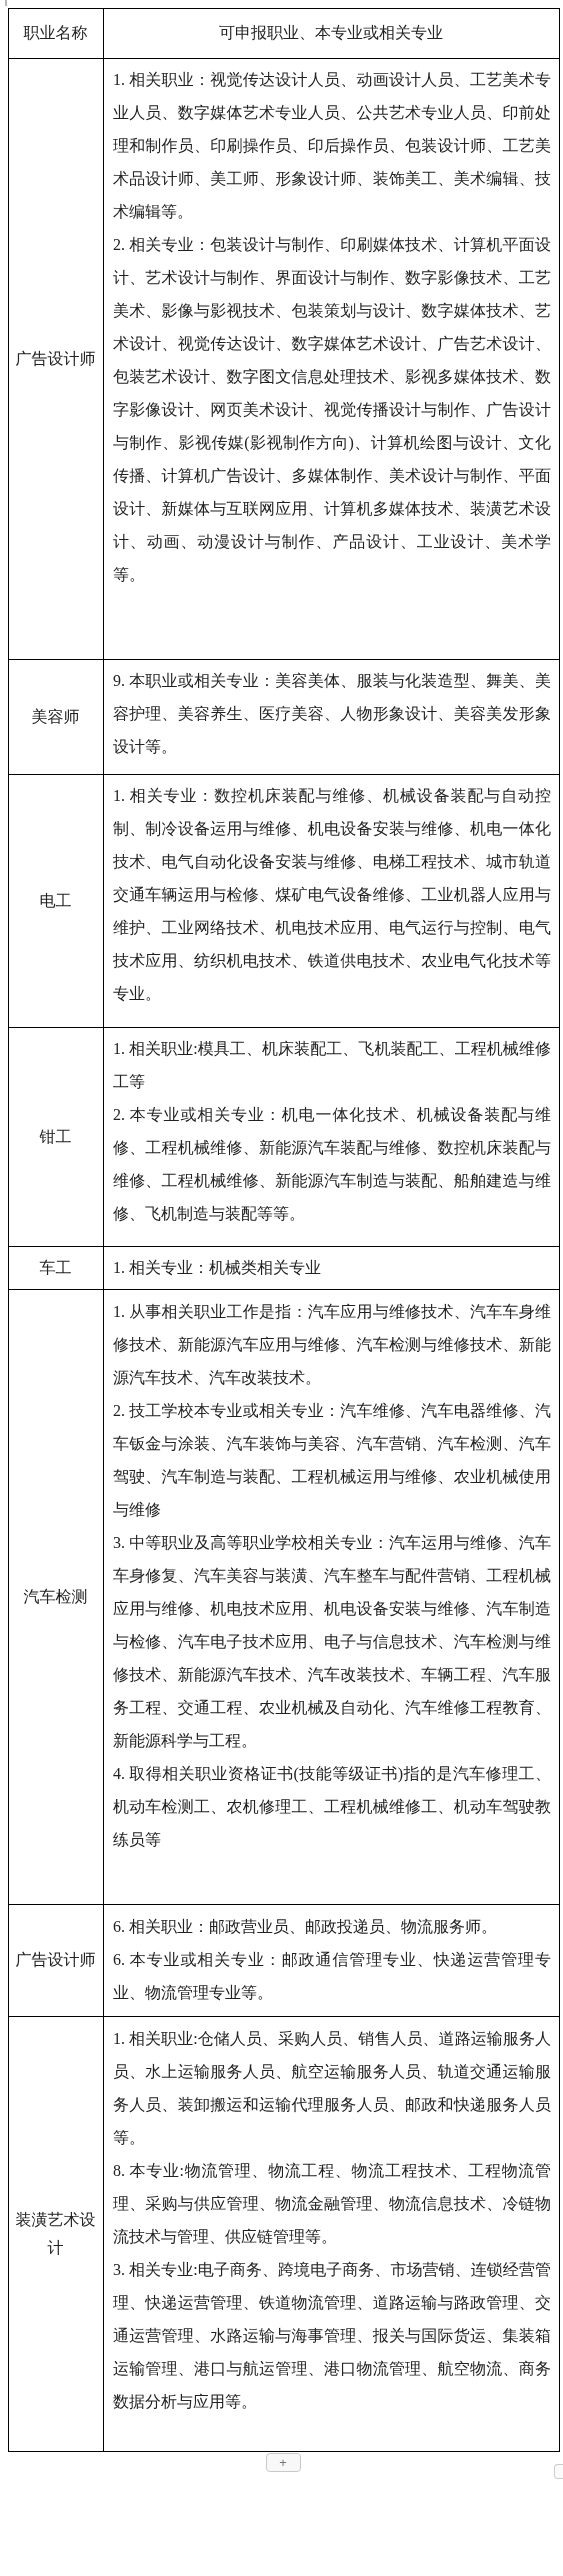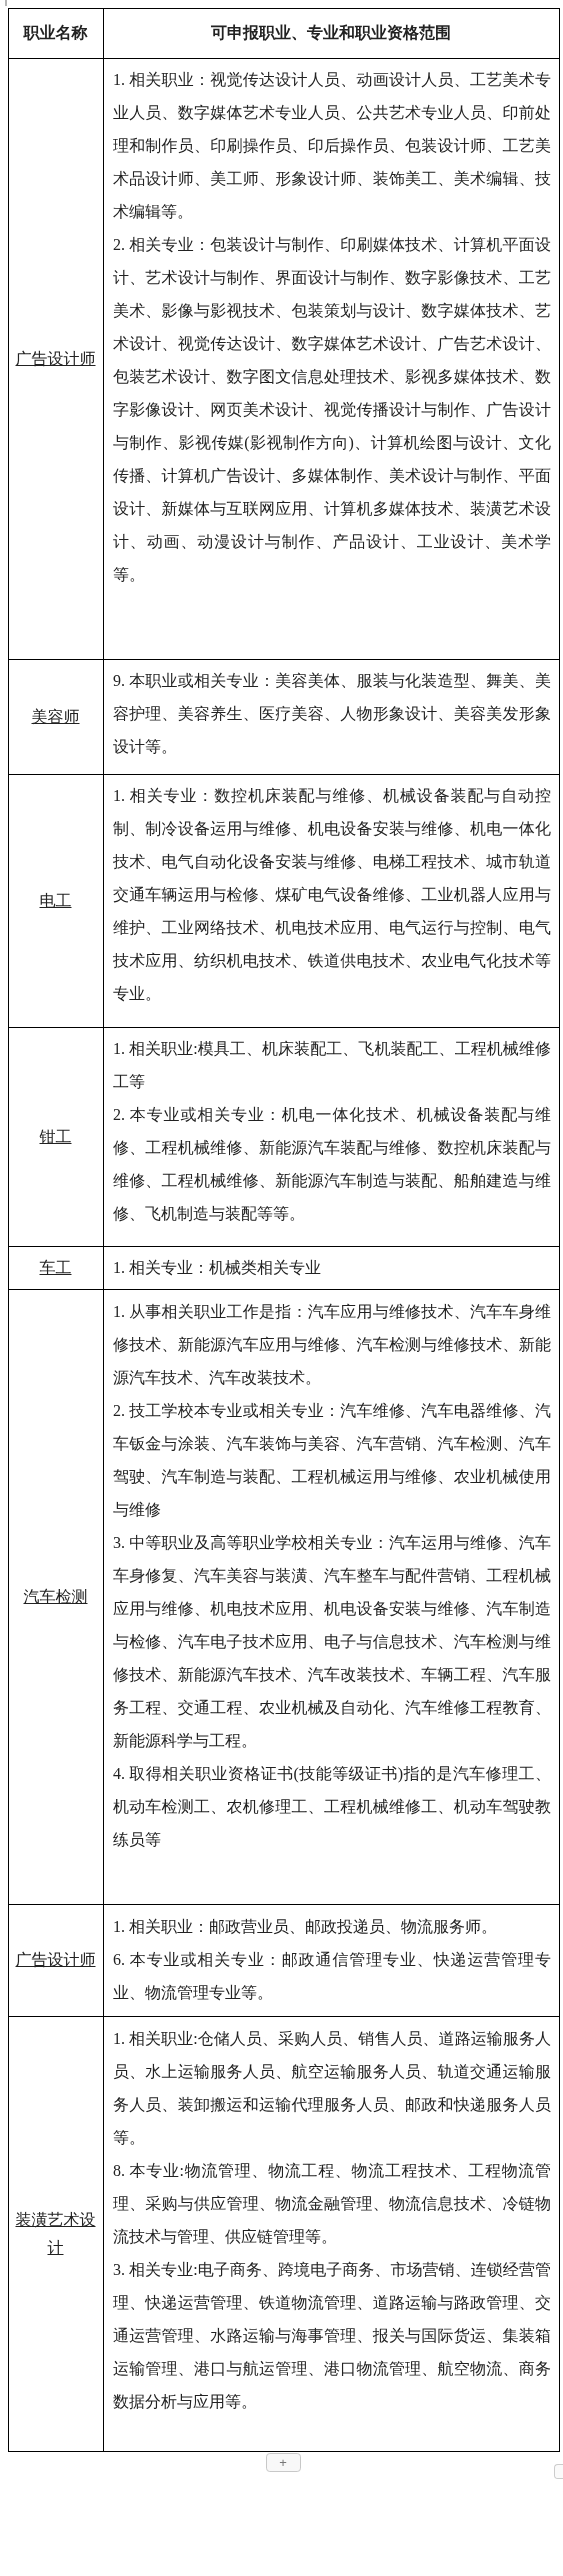--- a/index.html
+++ b/index.html
@@ -25,34 +25,33 @@
   }
   table.qual-table {
     border-collapse: collapse;
     table-layout: fixed;
     width: 551px;
   }
   .qual-table th, .qual-table td {
     border: 0.9px solid #000000;
   }
   .qual-table th {
-    font-weight: bold;
+    font-weight: normal;
     font-size: 16px;
     height: 49px;
     text-align: center;
     vertical-align: middle;
     padding: 0 3.8px;
   }
   td.name-cell {
     text-align: center;
     vertical-align: middle;
     font-size: 16px;
     line-height: 28px;
     padding: 0 3.8px;
-    text-decoration: underline;
   }
   td.scope-cell {
     vertical-align: top;
     font-size: 16px;
     padding: 4.7px 7.5px 4.7px 9.4px;
   }
   td.scope-cell p {
     margin: 0;
     line-height: 33px;
     text-align: justify;
@@ -111,21 +110,21 @@
 
 <div class="page">
   <table class="qual-table">
     <colgroup>
       <col style="width:95px">
       <col style="width:456px">
     </colgroup>
     <thead>
       <tr>
         <th>职业名称</th>
-        <th>可申报职业、专业和职业资格范围</th>
+        <th>可申报职业、本专业或相关专业</th>
       </tr>
     </thead>
     <tbody id="table-body">
         <tr>
     <td class="name-cell">广告设计师</td>
     <td class="scope-cell">
             <p>1. 相关职业：视觉传达设计人员、动画设计人员、工艺美术专业人员、数字媒体艺术专业人员、公共艺术专业人员、印前处理和制作员、印刷操作员、印后操作员、包装设计师、工艺美术品设计师、美工师、形象设计师、装饰美工、美术编辑、技术编辑等。</p>
             <p>2. 相关专业：包装设计与制作、印刷媒体技术、计算机平面设计、艺术设计与制作、界面设计与制作、数字影像技术、工艺美术、影像与影视技术、包装策划与设计、数字媒体技术、艺术设计、视觉传达设计、数字媒体艺术设计、广告艺术设计、包装艺术设计、数字图文信息处理技术、影视多媒体技术、数字影像设计、网页美术设计、视觉传播设计与制作、广告设计与制作、影视传媒(影视制作方向)、计算机绘图与设计、文化传播、计算机广告设计、多媒体制作、美术设计与制作、平面设计、新媒体与互联网应用、计算机多媒体技术、装潢艺术设计、动画、动漫设计与制作、产品设计、工业设计、美术学等。</p>
           </td>
   </tr>
@@ -159,21 +158,21 @@
     <td class="scope-cell">
             <p>1. 从事相关职业工作是指：汽车应用与维修技术、汽车车身维修技术、新能源汽车应用与维修、汽车检测与维修技术、新能源汽车技术、汽车改装技术。</p>
             <p>2. 技工学校本专业或相关专业：汽车维修、汽车电器维修、汽车钣金与涂装、汽车装饰与美容、汽车营销、汽车检测、汽车驾驶、汽车制造与装配、工程机械运用与维修、农业机械使用与维修</p>
             <p>3. 中等职业及高等职业学校相关专业：汽车运用与维修、汽车车身修复、汽车美容与装潢、汽车整车与配件营销、工程机械应用与维修、机电技术应用、机电设备安装与维修、汽车制造与检修、汽车电子技术应用、电子与信息技术、汽车检测与维修技术、新能源汽车技术、汽车改装技术、车辆工程、汽车服务工程、交通工程、农业机械及自动化、汽车维修工程教育、新能源科学与工程。</p>
             <p>4. 取得相关职业资格证书(技能等级证书)指的是汽车修理工、机动车检测工、农机修理工、工程机械维修工、机动车驾驶教练员等</p>
           </td>
   </tr>
         <tr>
     <td class="name-cell">广告设计师</td>
     <td class="scope-cell">
-            <p>1. 相关职业：邮政营业员、邮政投递员、物流服务师。</p>
+            <p>6. 相关职业：邮政营业员、邮政投递员、物流服务师。</p>
             <p>6. 本专业或相关专业：邮政通信管理专业、快递运营管理专业、物流管理专业等。</p>
           </td>
   </tr>
         <tr>
     <td class="name-cell">装潢艺术设计</td>
     <td class="scope-cell">
             <p>1. 相关职业:仓储人员、采购人员、销售人员、道路运输服务人员、水上运输服务人员、航空运输服务人员、轨道交通运输服务人员、装卸搬运和运输代理服务人员、邮政和快递服务人员等。</p>
             <p>8. 本专业:物流管理、物流工程、物流工程技术、工程物流管理、采购与供应管理、物流金融管理、物流信息技术、冷链物流技术与管理、供应链管理等。</p>
             <p>3. 相关专业:电子商务、跨境电子商务、市场营销、连锁经营管理、快递运营管理、铁道物流管理、道路运输与路政管理、交通运营管理、水路运输与海事管理、报关与国际货运、集装箱运输管理、港口与航运管理、港口物流管理、航空物流、商务数据分析与应用等。</p>
           </td>

